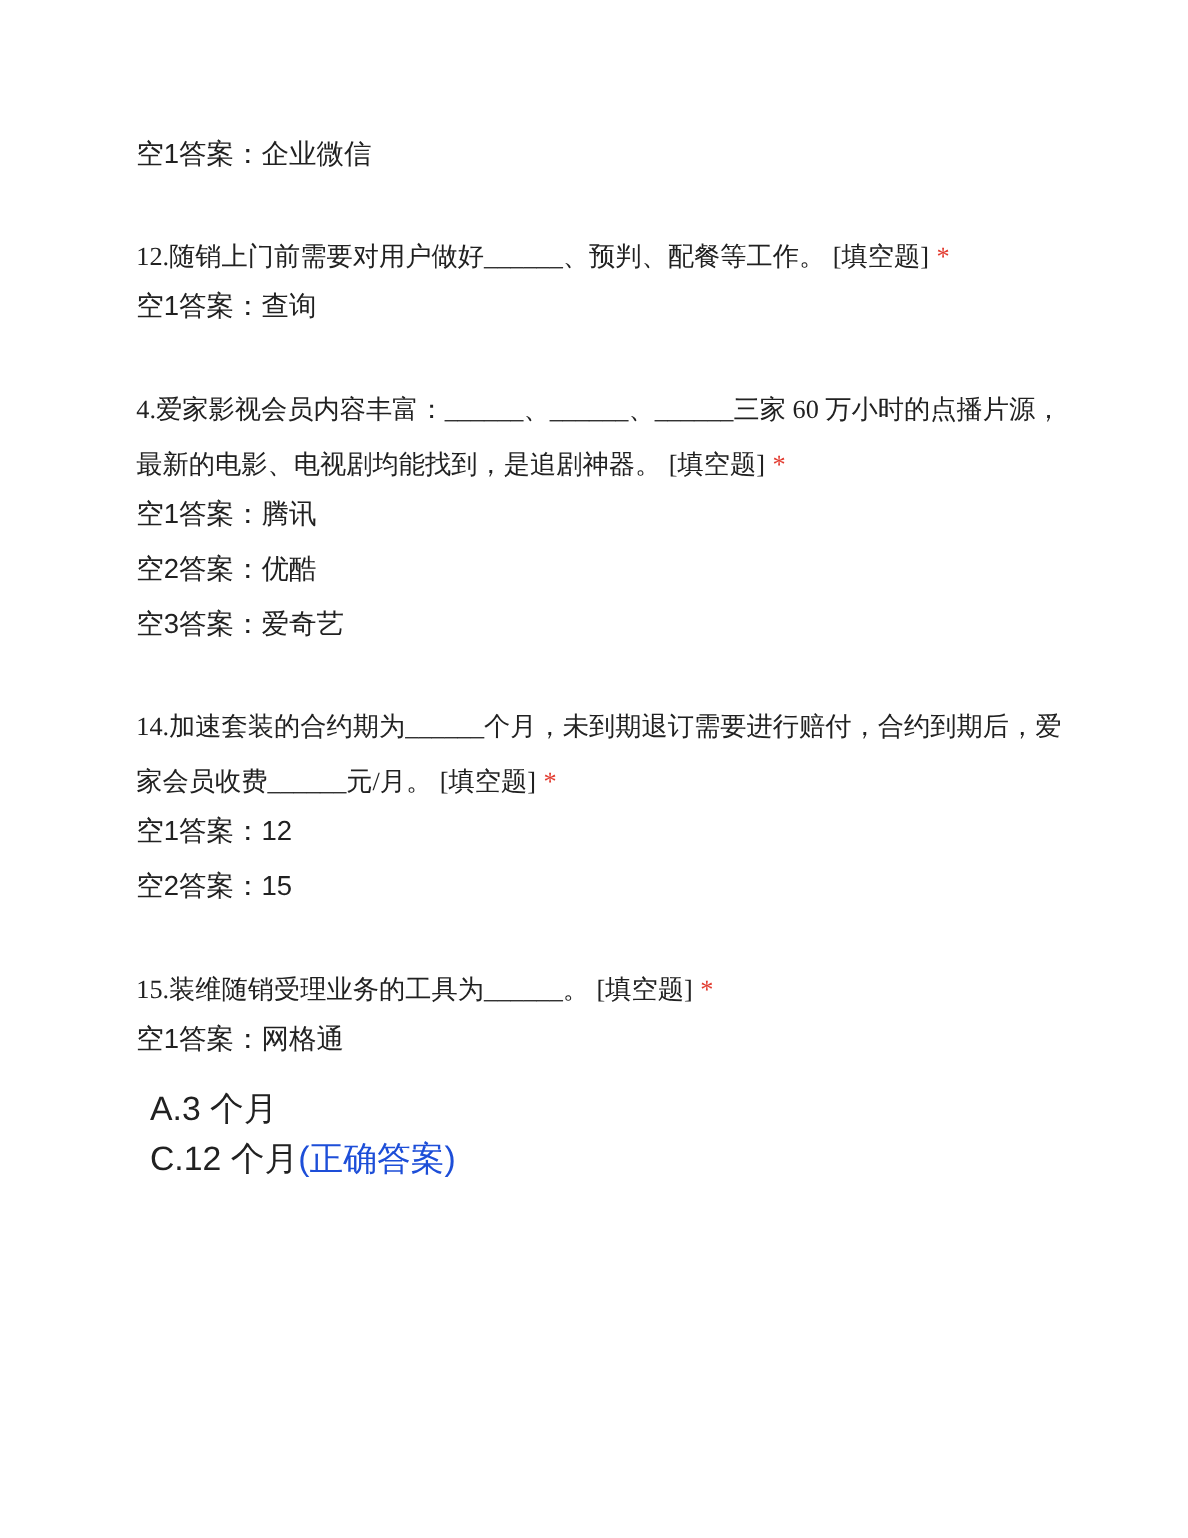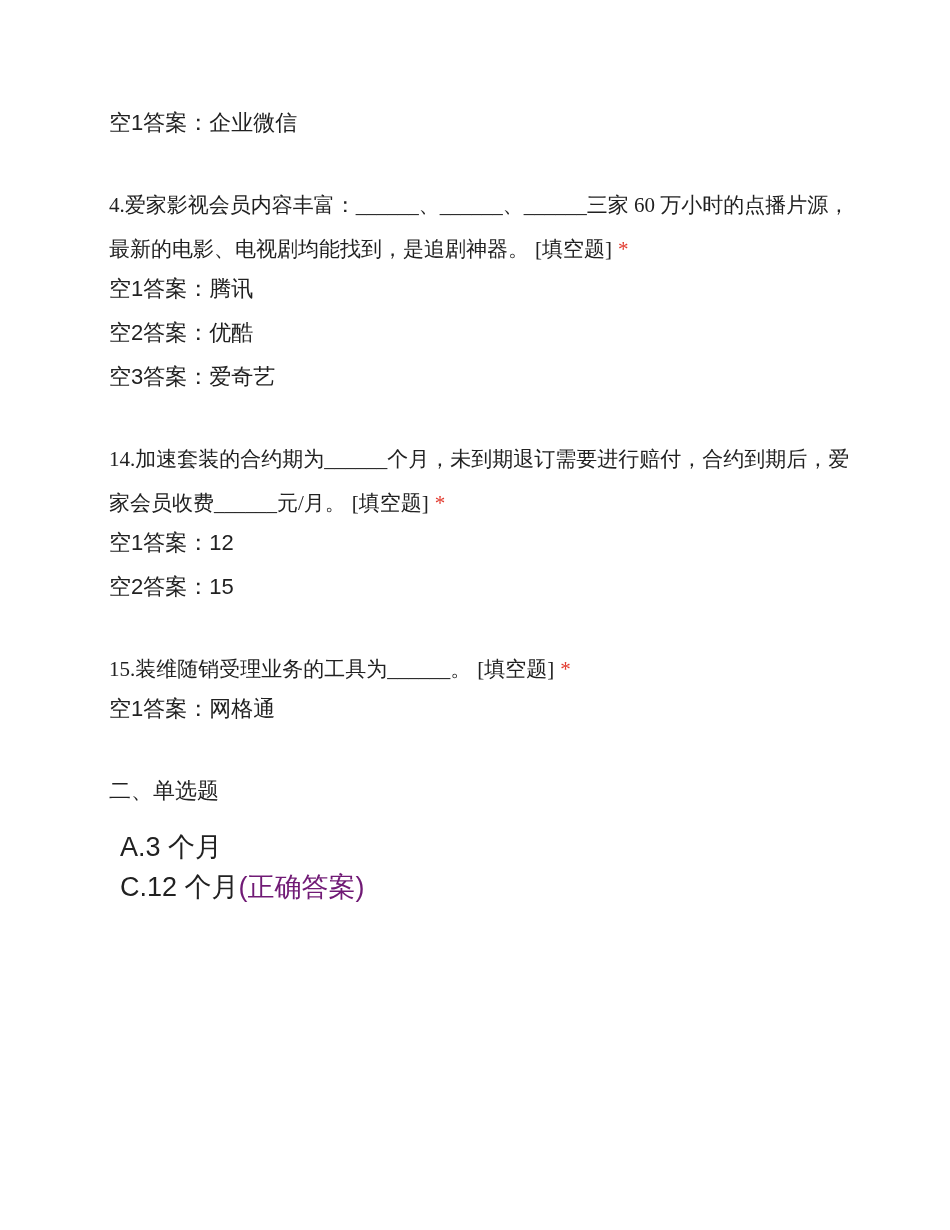--- a/index.html
+++ b/index.html
@@ -52,20 +52,26 @@
 </head>
 <body>
 
 <div id="doc">
   <div class="answers">
     <div class="answer-line">空1答案：企业微信</div>
   </div>
 
   <div id="fill-questions">
       <div class="block">
+        <div class="q-line">12.随销上门前需要对用户做好______、预判、配餐等工作。<span class="type-tag">[填空题]</span><span class="required-mark" style="color: rgb(226, 58, 46);">*</span></div>
+        <div class="answers">
+          <div class="answer-line">空1答案：查询</div>
+        </div>
+      </div>
+      <div class="block">
         <div class="q-line">4.爱家影视会员内容丰富：______、______、______三家 60 万小时的点播片源，</div>
         <div class="q-line">最新的电影、电视剧均能找到，是追剧神器。<span class="type-tag">[填空题]</span><span class="required-mark" style="color: rgb(226, 58, 46);">*</span></div>
         <div class="answers">
           <div class="answer-line">空1答案：腾讯</div>
           <div class="answer-line">空2答案：优酷</div>
           <div class="answer-line">空3答案：爱奇艺</div>
         </div>
       </div>
       <div class="block">
         <div class="q-line">14.加速套装的合约期为______个月，未到期退订需要进行赔付，合约到期后，爱</div>
@@ -76,23 +82,22 @@
         </div>
       </div>
       <div class="block">
         <div class="q-line">15.装维随销受理业务的工具为______。<span class="type-tag">[填空题]</span><span class="required-mark" style="color: rgb(226, 58, 46);">*</span></div>
         <div class="answers">
           <div class="answer-line">空1答案：网格通</div>
         </div>
       </div>
     </div>
 
-  <div class="section-title">二、单选题</div>
 
   <div id="choice-questions">
       <div class="block choice-block">
         <div class="options">
           <div class="option-line">A.3 个月</div>
-          <div class="option-line">C.12 个月<span style="color: #701a75;">(正确答案)</span></div>
+          <div class="option-line">C.12 个月<span style="color: #1d4ed8;">(正确答案)</span></div>
         </div>
       </div>
     </div>
 </div>
 
 </body></html>

